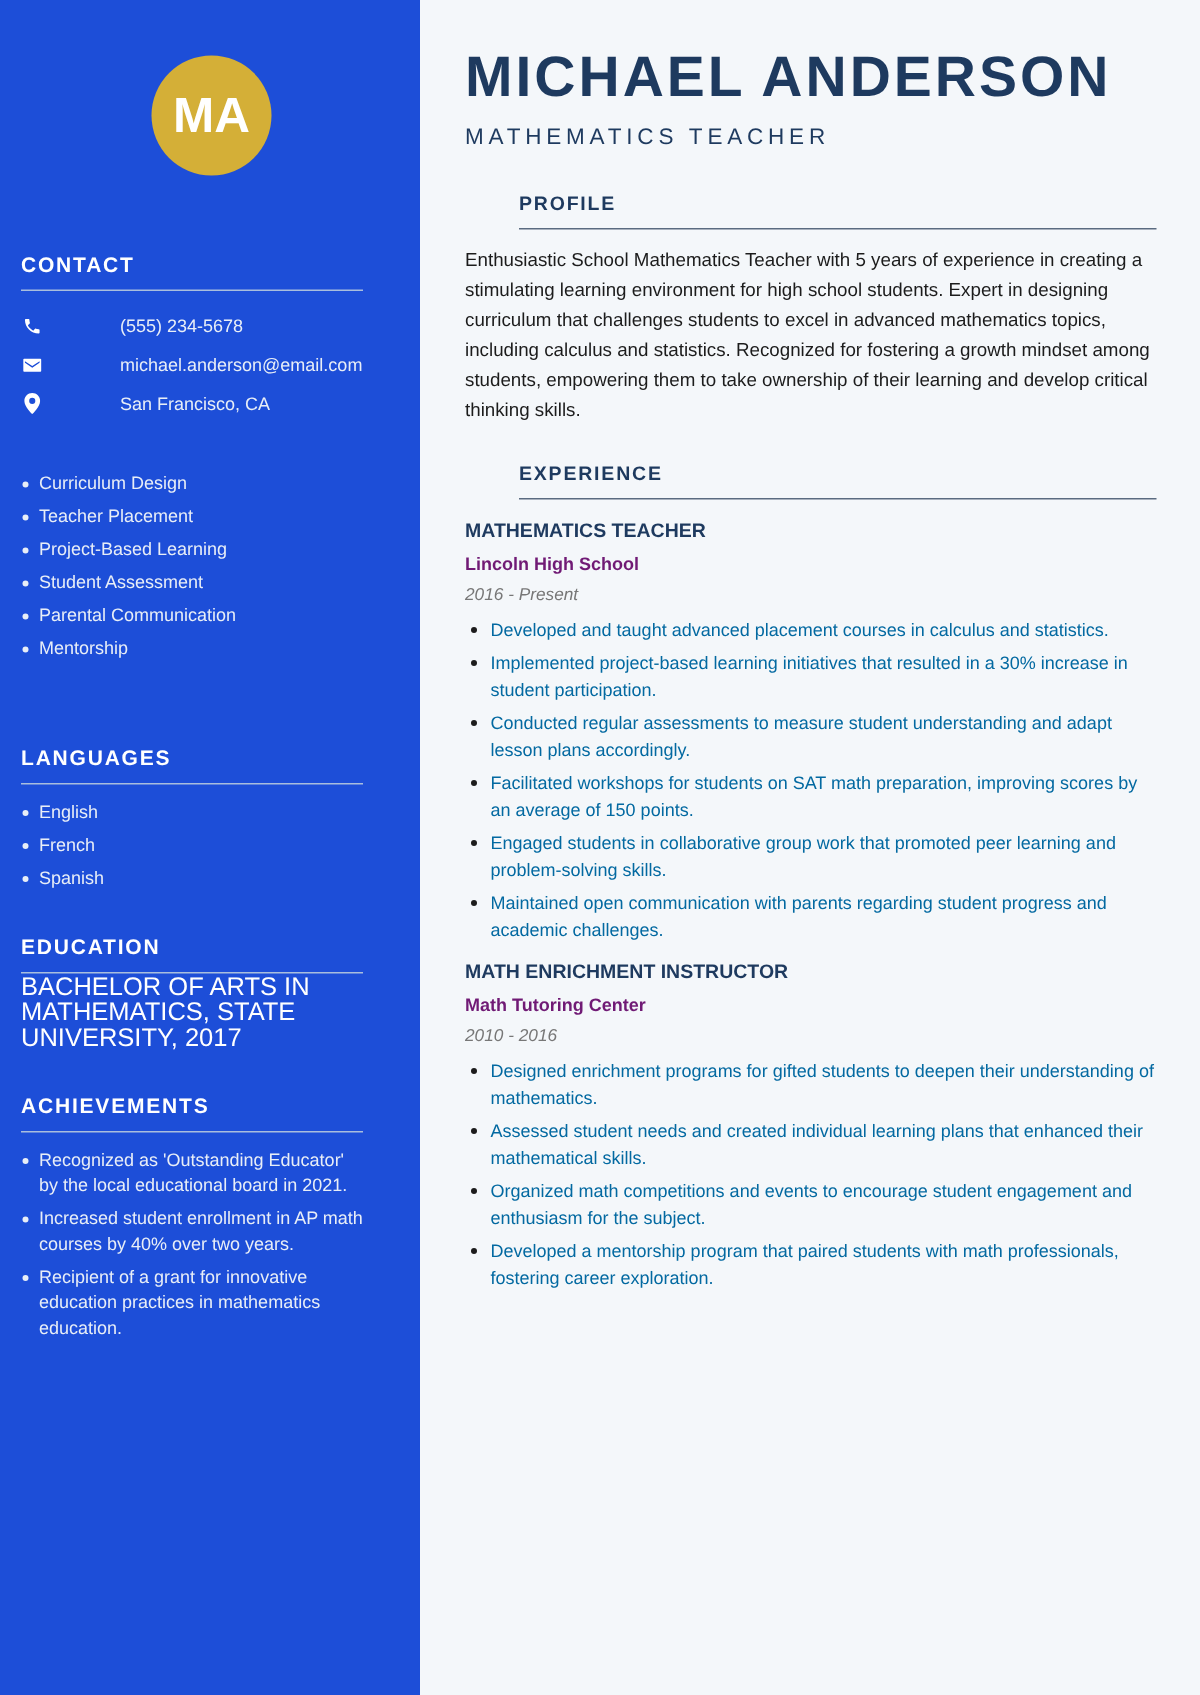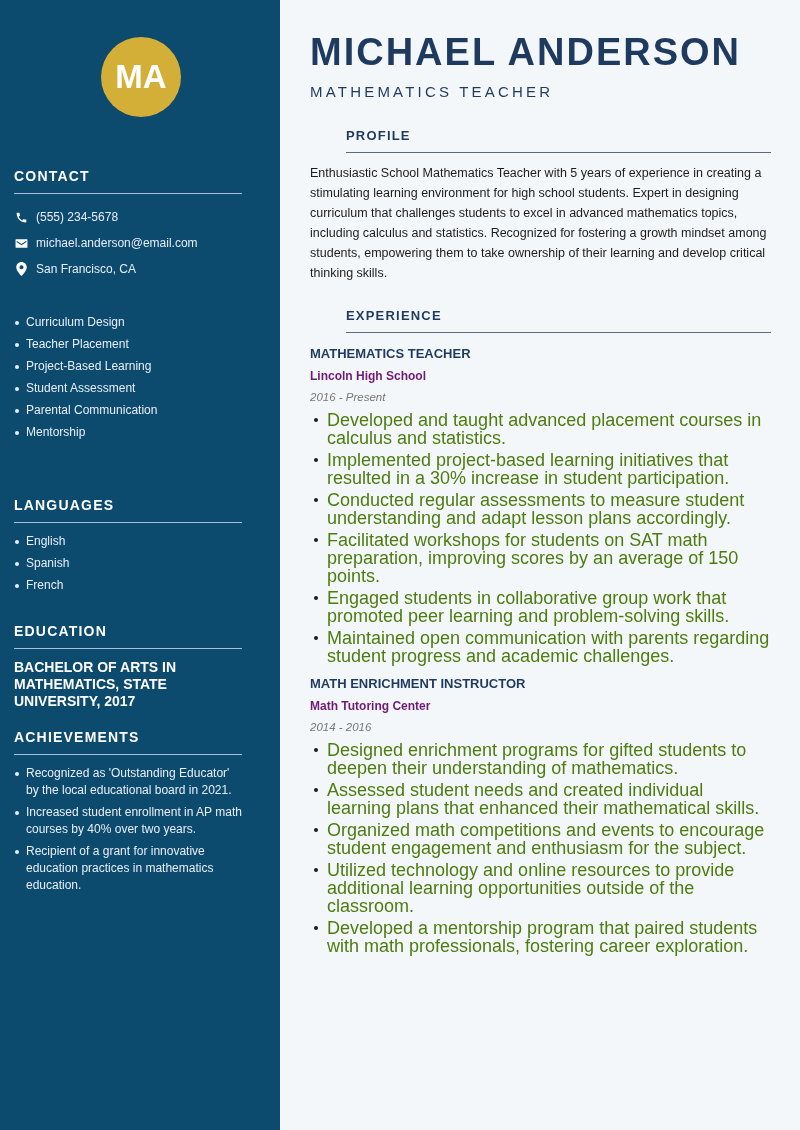--- a/index.html
+++ b/index.html
@@ -7,55 +7,55 @@
     body {
       font-family: "Liberation Sans", "DejaVu Sans", sans-serif;
       background: #f4f7fa;
       color: #1c1c1c;
       position: relative;
       overflow: hidden;
     }
     .sidebar {
       position: absolute; left: 0; top: 0;
       width: 280px; height: 1130px;
-      background: #0c4a6e;
+      background: #1d4ed8;
       color: #ffffff;
       padding: 0 26px;
     }
     .avatar {
       position: absolute; left: 101px; top: 37px;
       width: 80px; height: 80px; border-radius: 50%;
       background: #d4af37;
       display: flex; align-items: center; justify-content: center;
       color: #ffffff; font-weight: bold; font-size: 33px; letter-spacing: 0px;
     }
     .side-section { position: absolute; left: 14px; width: 228px; }
     .side-title {
       font-size: 14px; font-weight: bold; letter-spacing: 1.2px;
       color: #ffffff; padding-bottom: 9px;
       border-bottom: 1.5px solid #a9bedd;
     }
     .contact-list { list-style: none; margin-top: 10px; }
     .contact-list li {
       display: flex; align-items: center; height: 26px;
-      font-size: 12px; color: #e8eef7;
+      font-size: 12px; color: #e8eef7; gap: 44px;
     }
     .contact-list .ic { width: 14px; height: 14px; margin-right: 8px; display: inline-flex; align-items: center; justify-content: center; }
     .side-list { list-style: none; margin-top: 10px; }
     .side-list li {
       position: relative; padding-left: 12px;
       font-size: 12px; line-height: 17px; color: #e8eef7;
       margin-bottom: 5px;
     }
     .side-list li::before {
       content: ""; position: absolute; left: 1px; top: 7px;
       width: 4px; height: 4px; border-radius: 50%; background: #e8eef7;
     }
     .edu-text {
-      margin-top: 10px; font-size: 14px; font-weight: bold; line-height: 17px;
+      margin-top: 0; font-size: 17px; font-weight: normal; line-height: 17px;
       color: #ffffff; text-transform: uppercase;
     }
 
     .main { position: absolute; left: 310px; top: 0; width: 461px; }
     .name {
       position: absolute; top: 31px; left: 0;
       font-size: 38px; font-weight: bold; letter-spacing: 2px;
       color: #1e3a5f; white-space: nowrap;
     }
     .role {
@@ -73,21 +73,21 @@
     .profile-text {
       margin-top: 10px; font-size: 12.5px; line-height: 20px; color: #1c1c1c;
     }
     .job { margin-top: 12px; }
     .job-title { font-size: 13px; font-weight: bold; color: #1e3a5f; line-height: 18px; }
     .job-company { font-size: 12px; font-weight: bold; color: #701a75; margin-top: 5px; line-height: 16px; }
     .job-dates { font-size: 11.5px; font-style: italic; color: #777; margin-top: 5px; line-height: 16px; }
     .job-bullets { list-style: none; margin-top: 6px; }
     .job-bullets li {
       position: relative; padding-left: 17px;
-      font-size: 18px; line-height: 18px; color: #4d7c0f;
+      font-size: 12px; line-height: 18px; color: #0369a1;
       margin-bottom: 4px;
     }
     .job-bullets li::before {
       content: ""; position: absolute; left: 4px; top: 7px;
       width: 4px; height: 4px; border-radius: 50%; background: #1c1c1c;
     }
   </style>
 </head>
 <body>
 
@@ -134,22 +134,22 @@
       <li>Student Assessment</li>
       <li>Parental Communication</li>
       <li>Mentorship</li>
     </ul>
   </section>
 
   <section class="side-section" style="top:497px;">
     <h2 class="side-title">LANGUAGES</h2>
     <ul class="side-list">
       <li>English</li>
+      <li>French</li>
       <li>Spanish</li>
-      <li>French</li>
     </ul>
   </section>
 
   <section class="side-section" style="top:623px;">
     <h2 class="side-title">EDUCATION</h2>
     <p class="edu-text">Bachelor of Arts in Mathematics, State University, 2017</p>
   </section>
 
   <section class="side-section" style="top:729px;">
     <h2 class="side-title">ACHIEVEMENTS</h2>
@@ -183,23 +183,22 @@
         <li>Conducted regular assessments to measure student understanding and adapt lesson plans accordingly.</li>
         <li>Facilitated workshops for students on SAT math preparation, improving scores by an average of 150 points.</li>
         <li>Engaged students in collaborative group work that promoted peer learning and problem-solving skills.</li>
         <li>Maintained open communication with parents regarding student progress and academic challenges.</li>
       </ul>
     </div>
 
     <div class="job" style="margin-top:10px;">
       <div class="job-title">MATH ENRICHMENT INSTRUCTOR</div>
       <div class="job-company">Math Tutoring Center</div>
-      <div class="job-dates">2014 - 2016</div>
+      <div class="job-dates">2010 - 2016</div>
       <ul class="job-bullets">
         <li>Designed enrichment programs for gifted students to deepen their understanding of mathematics.</li>
         <li>Assessed student needs and created individual learning plans that enhanced their mathematical skills.</li>
         <li>Organized math competitions and events to encourage student engagement and enthusiasm for the subject.</li>
-        <li>Utilized technology and online resources to provide additional learning opportunities outside of the classroom.</li>
         <li>Developed a mentorship program that paired students with math professionals, fostering career exploration.</li>
       </ul>
     </div>
   </section>
 </main>
 
 </body></html>

